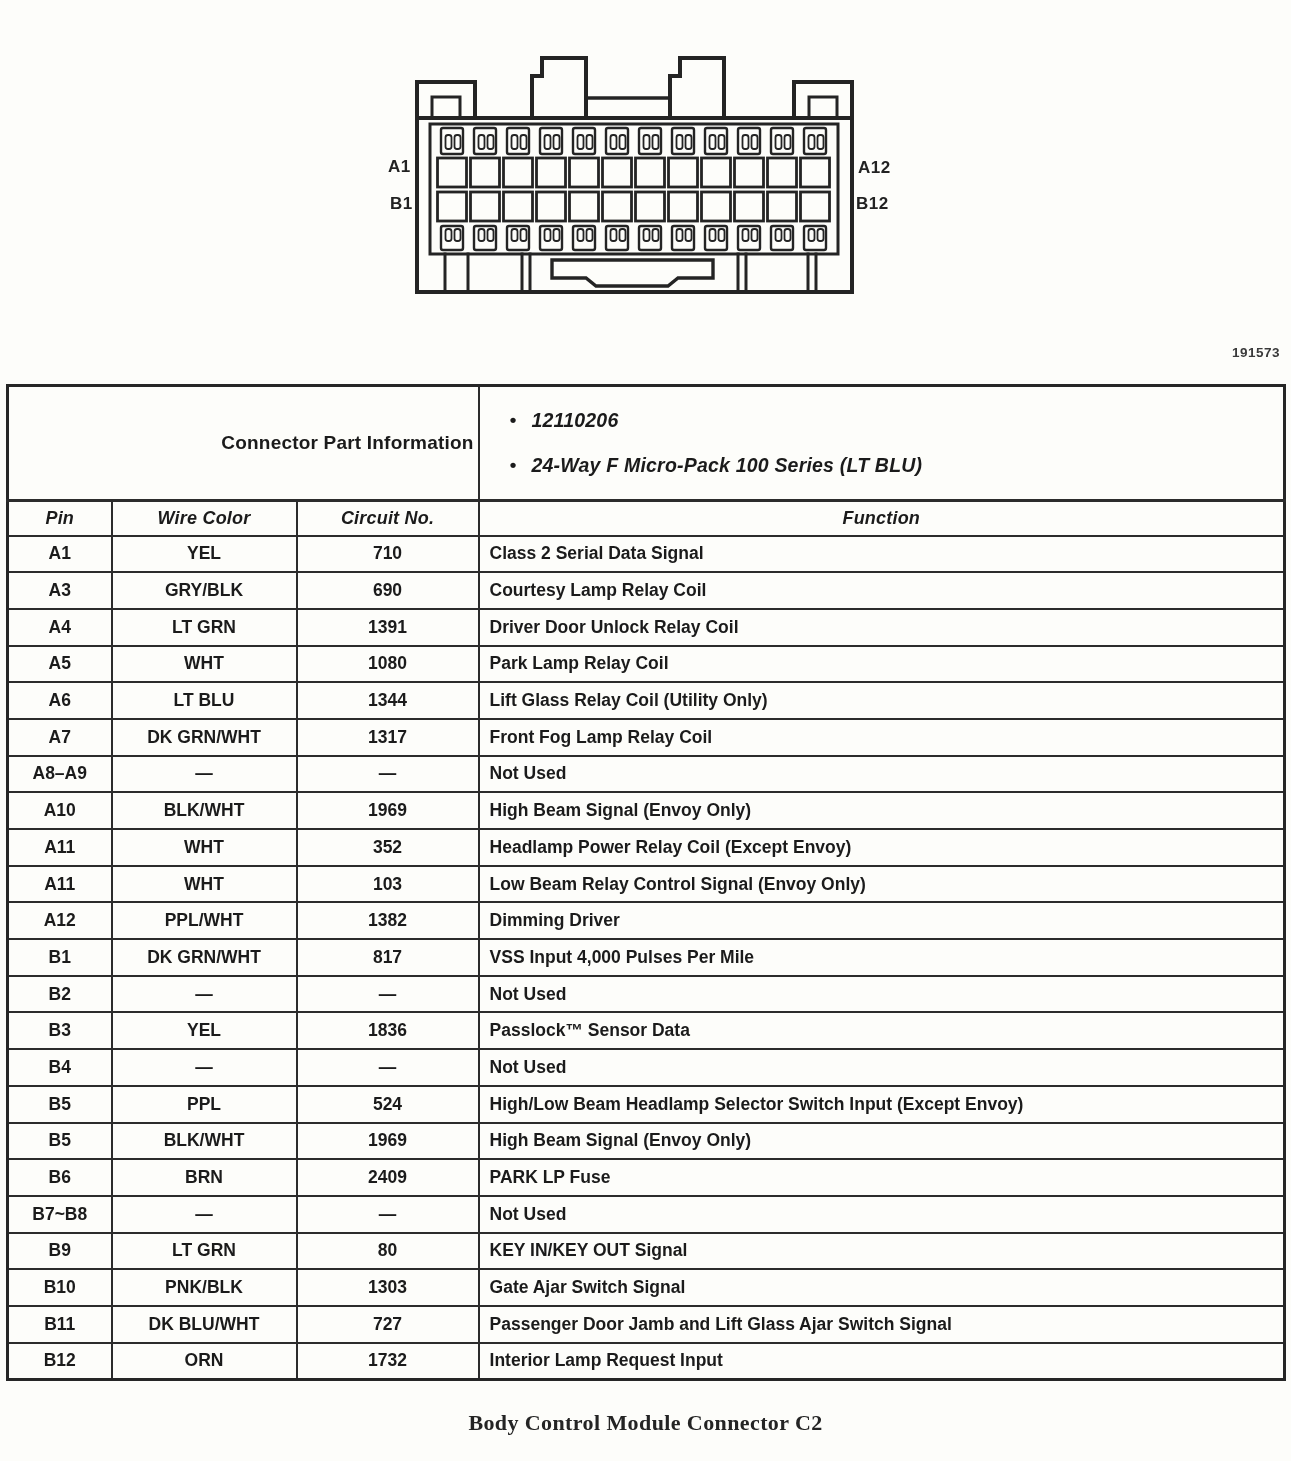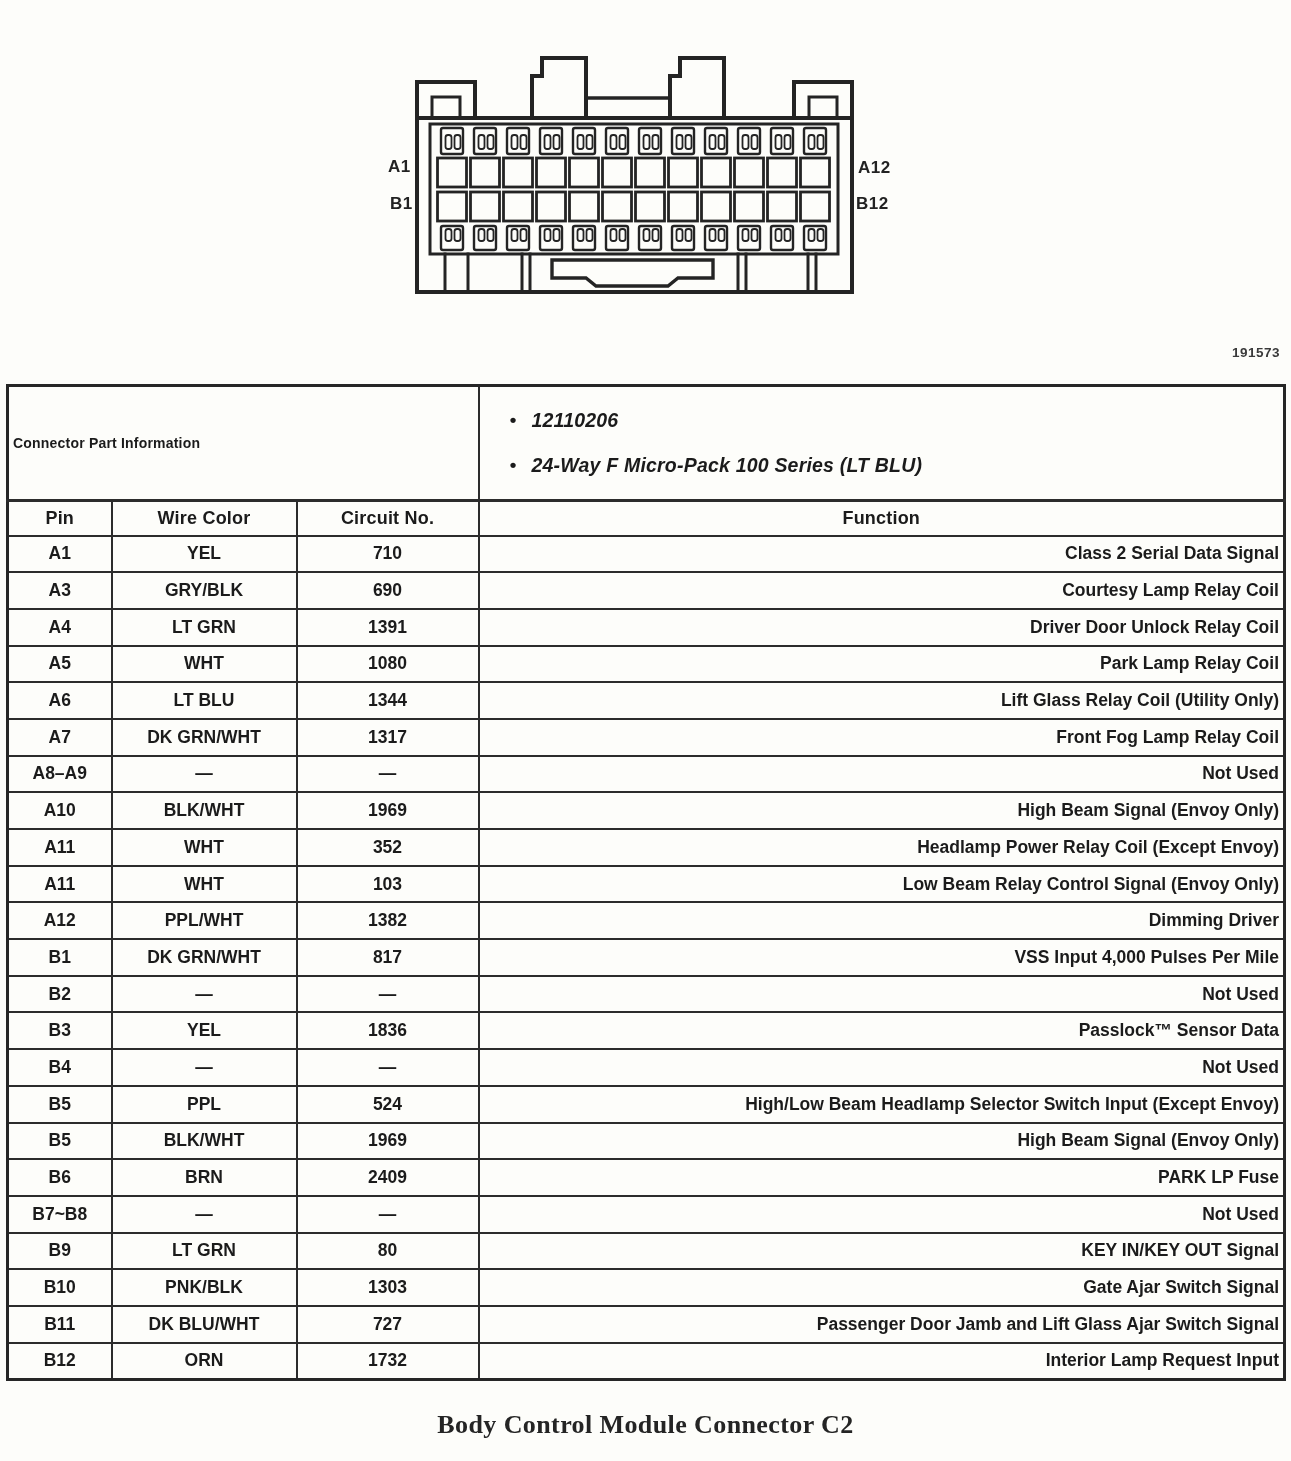--- a/index.html
+++ b/index.html
@@ -39,47 +39,47 @@
   }
   table.pin-table td,table.pin-table th{
     border:2.4px solid #2c2c2c;
     padding:0 4px;
     overflow:hidden;white-space:nowrap;
   }
   table.pin-table{border:3.4px solid #262626;}
   tr.part-info-row{height:72px;}
   tr.part-info-row td{border-bottom-width:3.2px;}
   td.part-info-label{
-    text-align:left;font-size:14px;letter-spacing:0.2px;
+    text-align:right;font-size:19px;letter-spacing:0.2px;
   }
   td.part-info-items{vertical-align:middle;}
   td.part-info-items ul{
     list-style:none;margin:0;padding:0 0 0 26px;
   }
   td.part-info-items li{
     font-size:19.5px;margin:22px 0;letter-spacing:0.2px;font-style:italic;
   }
   td.part-info-items li::before{
     content:"\2022";display:inline-block;width:22px;
     font-size:19px;transform:translateY(-1px);
   }
-  tr.col-header-row{height:35px;}
+  tr.col-header-row{height:35px;font-style:italic;}
   tr.col-header-row th{
     font-size:18px;text-align:center;letter-spacing:0.2px;
   }
   tbody tr{height:36.7px;}
   tbody td{font-size:17.5px;text-align:center;}
-  tbody td.fn{text-align:right;padding-left:22px;}
+  tbody td.fn{text-align:left;padding-left:10px;}
 
   
   .caption{
     position:absolute;left:0;top:1410px;width:1291px;
     text-align:center;
     font-family:"Liberation Serif",serif;
-    font-weight:bold;font-size:26px;color:#242424;
+    font-weight:bold;font-size:22px;color:#242424;
     letter-spacing:0.4px;
   }
 </style>
 </head>
 <body>
 
 <div class="page">
 
   <div class="connector-wrap">
     <svg width="520" height="275" viewBox="0 0 520 275" fill="none" stroke="#242424" stroke-linejoin="miter" stroke-linecap="square">

